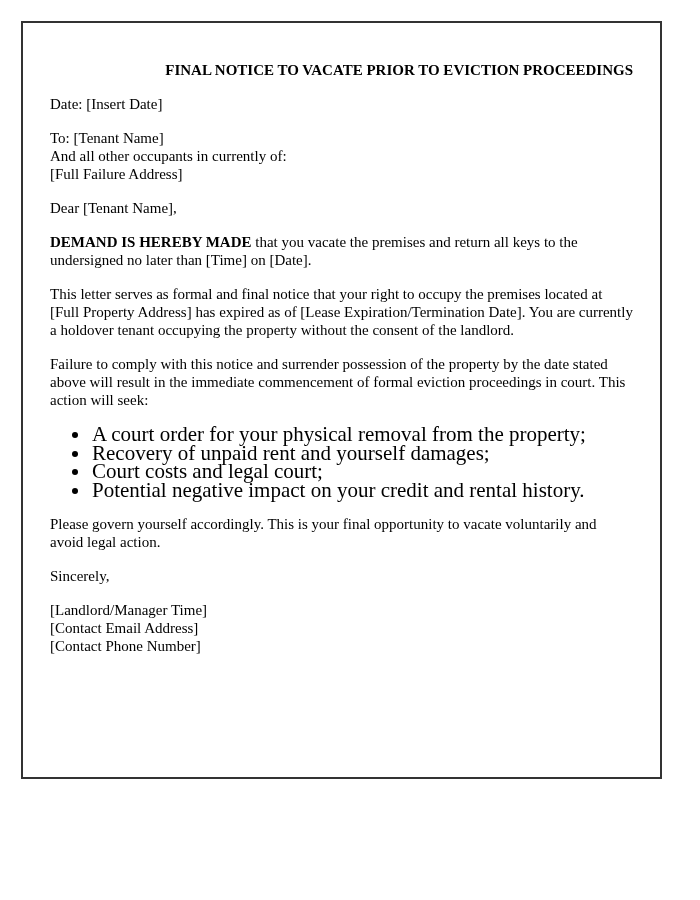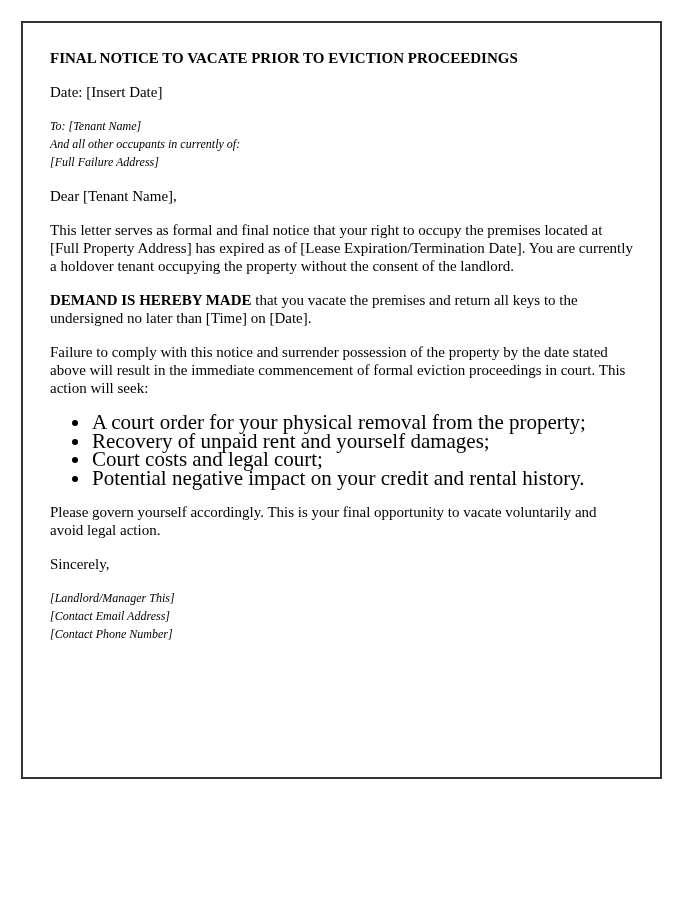--- a/index.html
+++ b/index.html
@@ -25,31 +25,31 @@
     border: 2px solid #333333;
     background: #ffffff;
     padding: 26px 27px 0 27px;
   }
   .letter-page p {
     margin: 16px 0;
     font-size: 15px;
     line-height: 18px;
   }
   .letter-page p:first-child {
-    margin-top: 0;
+    margin-top: 12px;
+    text-align: right;
   }
   .doc-title, .re-line {
     font-weight: bold;
     font-size: 15.5px;
   }
   .addr-block span, .sig-block span {
     display: block;
-    font-size: 12px;
+    font-size: 15px;
     line-height: 18px;
-    font-style: italic;
   }
   .bold-inline {
     font-weight: bold;
   }
   ul.demand-list {
     margin: 16px 0;
     padding-left: 41px;
     font-size: 21px;
     line-height: 18.5px;
   }
@@ -68,36 +68,36 @@
 
   <p class="addr-block">
     <span>To: [Tenant Name]</span>
     <span>And all other occupants in currently of:</span>
     <span>[Full Failure Address]</span>
   </p>
 
 
   <p>Dear [Tenant Name],</p>
 
+  <p><span class="bold-inline">DEMAND IS HEREBY MADE</span><span> that you vacate the premises and return all keys to the undersigned no later than [Time] on [Date].</span></p>
+
   <p>This letter serves as formal and final notice that your right to occupy the premises located at [Full Property Address] has expired as of [Lease Expiration/Termination Date]. You are currently a holdover tenant occupying the property without the consent of the landlord.</p>
-
-  <p><span class="bold-inline">DEMAND IS HEREBY MADE</span><span> that you vacate the premises and return all keys to the undersigned no later than [Time] on [Date].</span></p>
 
   <p>Failure to comply with this notice and surrender possession of the property by the date stated above will result in the immediate commencement of formal eviction proceedings in court. This action will seek:</p>
 
   <ul class="demand-list">
     <li>A court order for your physical removal from the property;</li>
     <li>Recovery of unpaid rent and yourself damages;</li>
     <li>Court costs and legal court;</li>
     <li>Potential negative impact on your credit and rental history.</li>
   </ul>
 
   <p>Please govern yourself accordingly. This is your final opportunity to vacate voluntarily and avoid legal action.</p>
 
   <p>Sincerely,</p>
 
   <p class="sig-block">
-    <span>[Landlord/Manager This]</span>
+    <span>[Landlord/Manager Time]</span>
     <span>[Contact Email Address]</span>
     <span>[Contact Phone Number]</span>
   </p>
 
 </div>
 
 </body></html>

